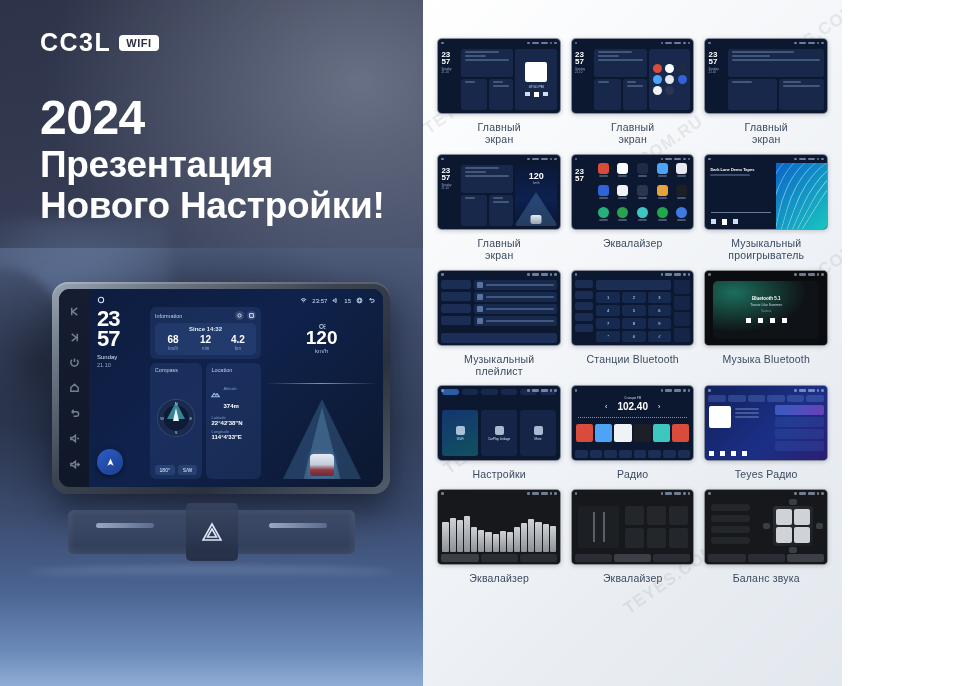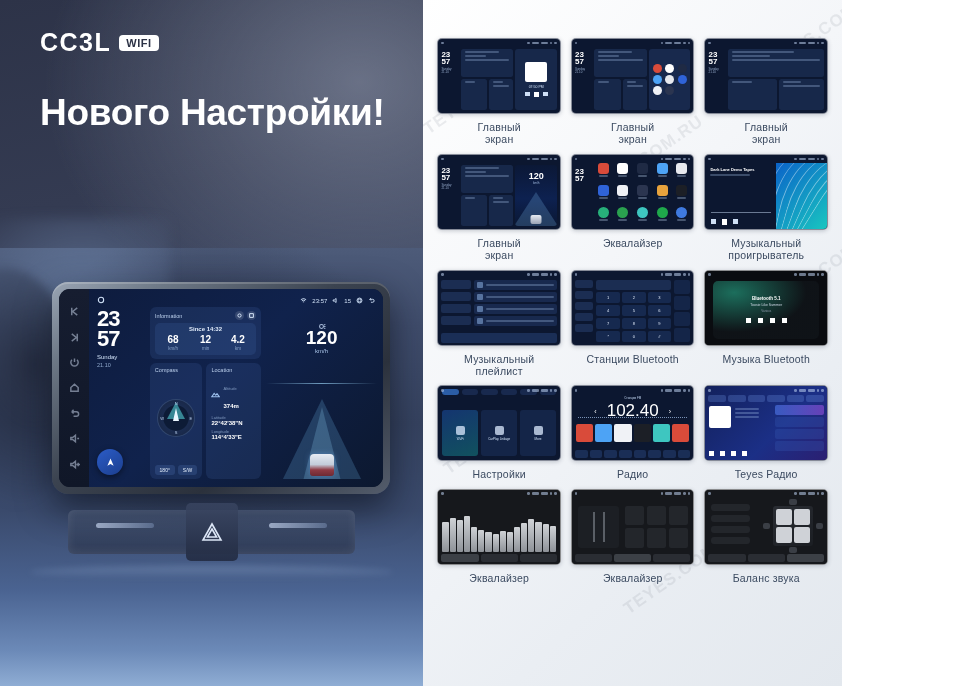--- a/index.html
+++ b/index.html
@@ -301,20 +301,22 @@
 
   <section class="hero">
     <div class="hero-sheen"></div>
 
     <div class="logo">
       <span class="logo-text">CC3L</span>
       <span class="logo-badge">WIFI</span>
     </div>
 
     <div class="hero-heading">
+      <div class="hero-year">2024</div>
+      <div class="hero-line">Презентация</div>
       <div class="hero-line">Нового Настройки!</div>
     </div>
 
     <div class="dash">
       <div class="dash-bg"></div>
       <div class="windshield"></div>
       <div class="wheel"></div>
 
       <div class="hu">
         <div class="hu-inner">
@@ -948,21 +950,21 @@
     <span class="m-sp"></span>
     <span class="m-dot"></span>
     <span class="m-dot wide"></span>
     <span class="m-dot wide"></span>
     <span class="m-dot"></span>
     <span class="m-dot"></span>
   </div>
             <div style="position:absolute;left:0;right:0;top:10px;text-align:center;color:#bcd0ec;font-size:3px">Станции FM</div>
       <div style="position:absolute;left:0;right:0;top:15px;display:flex;align-items:center;justify-content:center;gap:10px;color:#fff">
         <span style="font-size:7px">‹</span>
-        <span style="font-size:17px;font-weight:400">102.40</span>
+        <span style="font-size:10px;font-weight:700">102.40</span>
         <span style="font-size:7px">›</span>
       </div>
       <div style="position:absolute;left:6px;right:6px;top:31px;height:4px;border-top:1px dotted rgba(170,200,240,.7)"></div>
       <div style="position:absolute;left:4px;right:4px;top:38px;display:flex;gap:2px">
               <div style="flex:1;height:18px;border-radius:2px;background:#d94b3a"></div>
               <div style="flex:1;height:18px;border-radius:2px;background:#4da3f5"></div>
               <div style="flex:1;height:18px;border-radius:2px;background:#f0f2f6"></div>
               <div style="flex:1;height:18px;border-radius:2px;background:#1c1f26"></div>
               <div style="flex:1;height:18px;border-radius:2px;background:#3ec6c0"></div>
               <div style="flex:1;height:18px;border-radius:2px;background:#d94b3a"></div>

